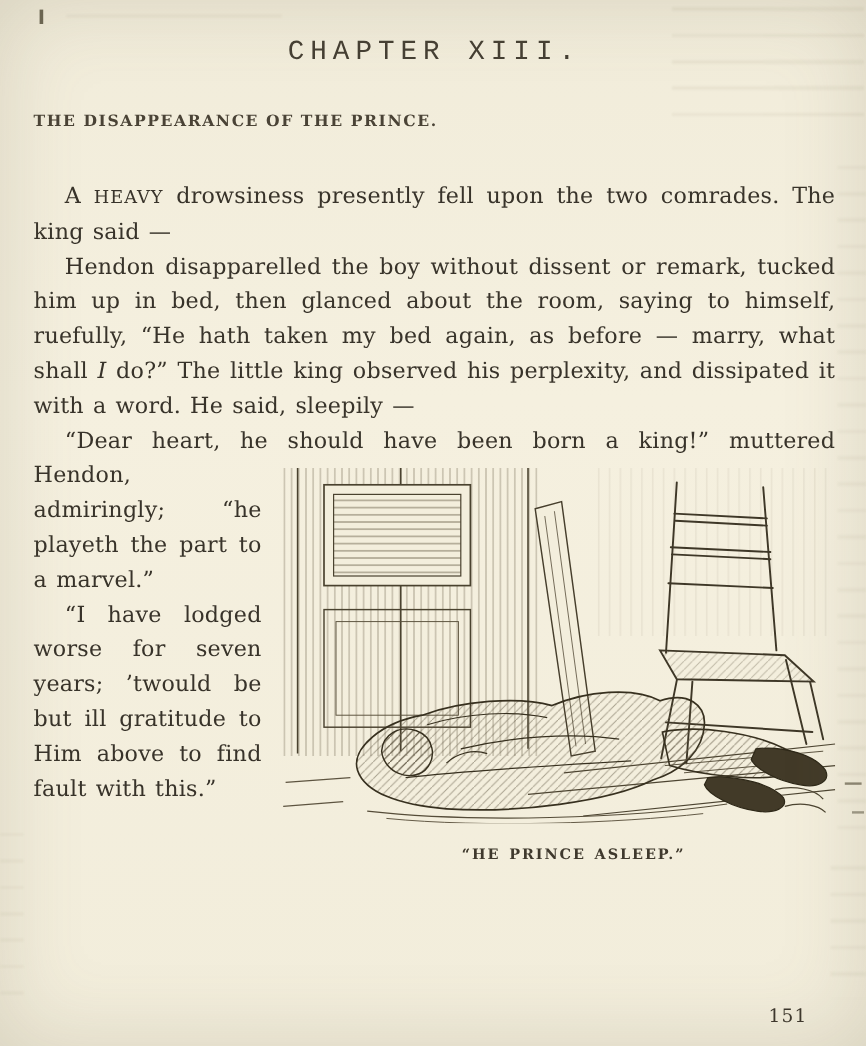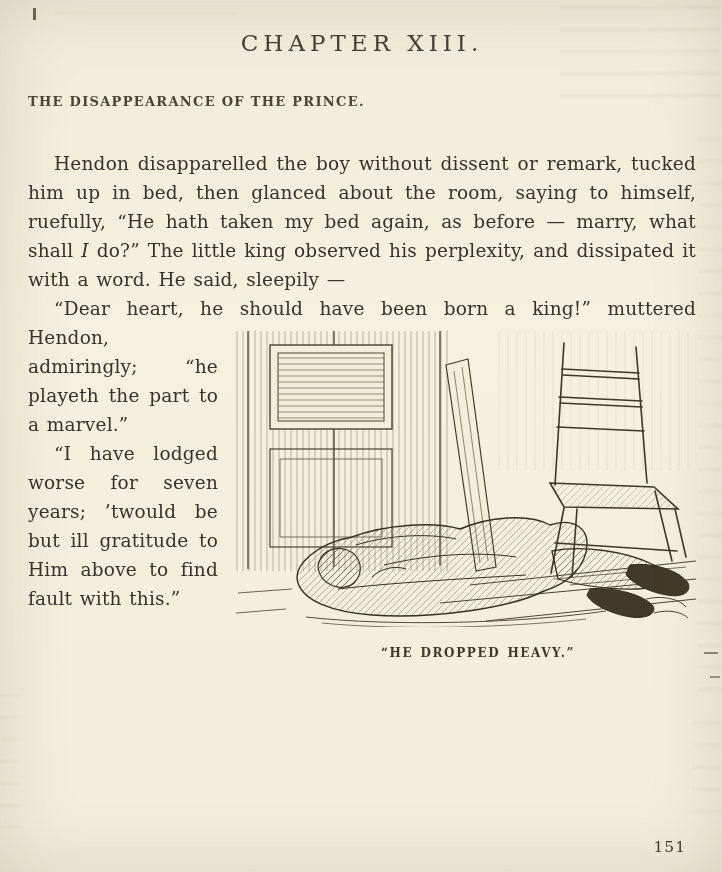--- a/index.html
+++ b/index.html
@@ -24,21 +24,21 @@
   .b4{bottom:24px;left:0;width:20px;height:170px;opacity:.3;}
   .b5{bottom:40px;right:0;width:30px;height:120px;opacity:.35;}
   .mark{position:absolute;background:#4a432f;pointer-events:none;}
   .m1{top:8px;left:33px;width:3px;height:12px;opacity:.8;}
   .m2{top:652px;right:4px;width:14px;height:2px;opacity:.6;}
   .m3{top:676px;right:2px;width:10px;height:2px;opacity:.5;}
 
   .content{position:absolute;left:28px;right:26px;top:16px;bottom:24px;}
   h1{
     margin:14px 0 0;text-align:center;font-weight:normal;
-    font-size:23px;letter-spacing:5px;color:#453f33;
+    font-size:23px;letter-spacing:5px;color:#453f33;font-family:Liberation Mono, monospace;
   }
   h2{
     margin:38px 0 0;font-weight:bold;
     font-size:13px;letter-spacing:1.3px;color:#4a4336;
   }
   .body{
     margin-top:40px;font-size:18.5px;line-height:29px;
     text-align:justify;word-spacing:1.5px;letter-spacing:.2px;color:#38332a;
   }
   .body p{margin:0;text-indent:26px;}
@@ -46,21 +46,21 @@
   .ital{font-style:italic;}
   .illus{
     float:right;width:462px;margin:8px 0 4px 16px;display:block;
   }
   .illus svg{display:block;}
   .caption{
     display:block;text-align:center;margin-top:12px;
     font-size:12px;font-weight:bold;letter-spacing:1.6px;color:#3f392d;
   }
   .pagenum{
-    position:absolute;right:36px;bottom:16px;
+    position:absolute;right:49px;bottom:16px;
     font-size:15.5px;letter-spacing:1px;color:#3c362c;
   }
 </style>
 </head>
 <body>
 
 <div class="page">
 
   <div class="bleed h b1"></div>
   <div class="bleed h b2"></div>
@@ -71,20 +71,21 @@
   <div class="mark m2"></div>
   <div class="mark m3"></div>
 
   <div class="content">
 
     <h1>CHAPTER XIII.</h1>
     <h2>THE DISAPPEARANCE OF THE PRINCE.</h2>
 
     <div class="body">
 
+      <p><span>A</span> <span class="sc">HEAVY</span> <span>drowsiness presently fell upon the two comrades.  The king said —</span></p>
 
 
       <p><span>Hendon disapparelled the boy without dissent or remark, tucked him up in bed, then glanced about the room, saying to himself, ruefully, “He hath taken my bed again, as before — marry, what shall </span><em class="ital">I</em><span> do?”  The little king observed his perplexity, and dissipated it with a word.  He said, sleepily —</span></p>
 
 
       <p>
         <span>“Dear heart, he should have been born a king!” muttered Hendon,</span>
         <span class="illus">
           <svg width="462" height="296" viewBox="0 0 462 296" xmlns="http://www.w3.org/2000/svg">
             <defs>
@@ -148,21 +149,21 @@
               <path d="M138 246 C146 238 160 234 172 238" stroke-width="1"></path>
             </g>
             <path d="M318 220 C348 214 392 220 420 234 C434 240 436 250 424 255 C398 262 350 256 324 248 Z" fill="url(#pd)" fill-opacity="0.6" stroke="#37301f" stroke-width="1.3"></path>
             <path d="M396 234 C420 231 446 240 454 252 C458 261 448 267 433 264 C414 261 396 251 392 243 Z" fill="#423a28" stroke="#2e2818" stroke-width="1"></path>
             <path d="M356 258 C382 256 410 264 419 275 C423 283 412 288 397 286 C376 283 356 272 353 264 Z" fill="#423a28" stroke="#2e2818" stroke-width="1"></path>
             <path d="M412 268 C428 264 446 268 452 276 M420 282 C434 278 448 281 454 287" stroke="#4c4431" stroke-width="1" fill="none"></path>
             <path d="M72 286 C160 296 290 292 372 280" stroke="#554c38" stroke-width="1" fill="none"></path>
             <path d="M88 292 C170 300 280 296 352 288" stroke="#5d5440" stroke-width="0.8" fill="none"></path>
             <path d="M4 262 L58 258 M2 282 L52 278" stroke="#5d5440" stroke-width="0.9" fill="none"></path>
           </svg>
-          <span class="caption">“HE DROPPED HEAVY.”</span>
+          <span class="caption">“HE PRINCE ASLEEP.”</span>
         </span>
         <span>admiringly; “he playeth the part to a marvel.”</span>
       </p>
 
 
       <p><span>“I have lodged worse for seven years; ’twould be but ill gratitude to Him above to find fault with this.”</span></p>
 
     </div>
   </div>
 

